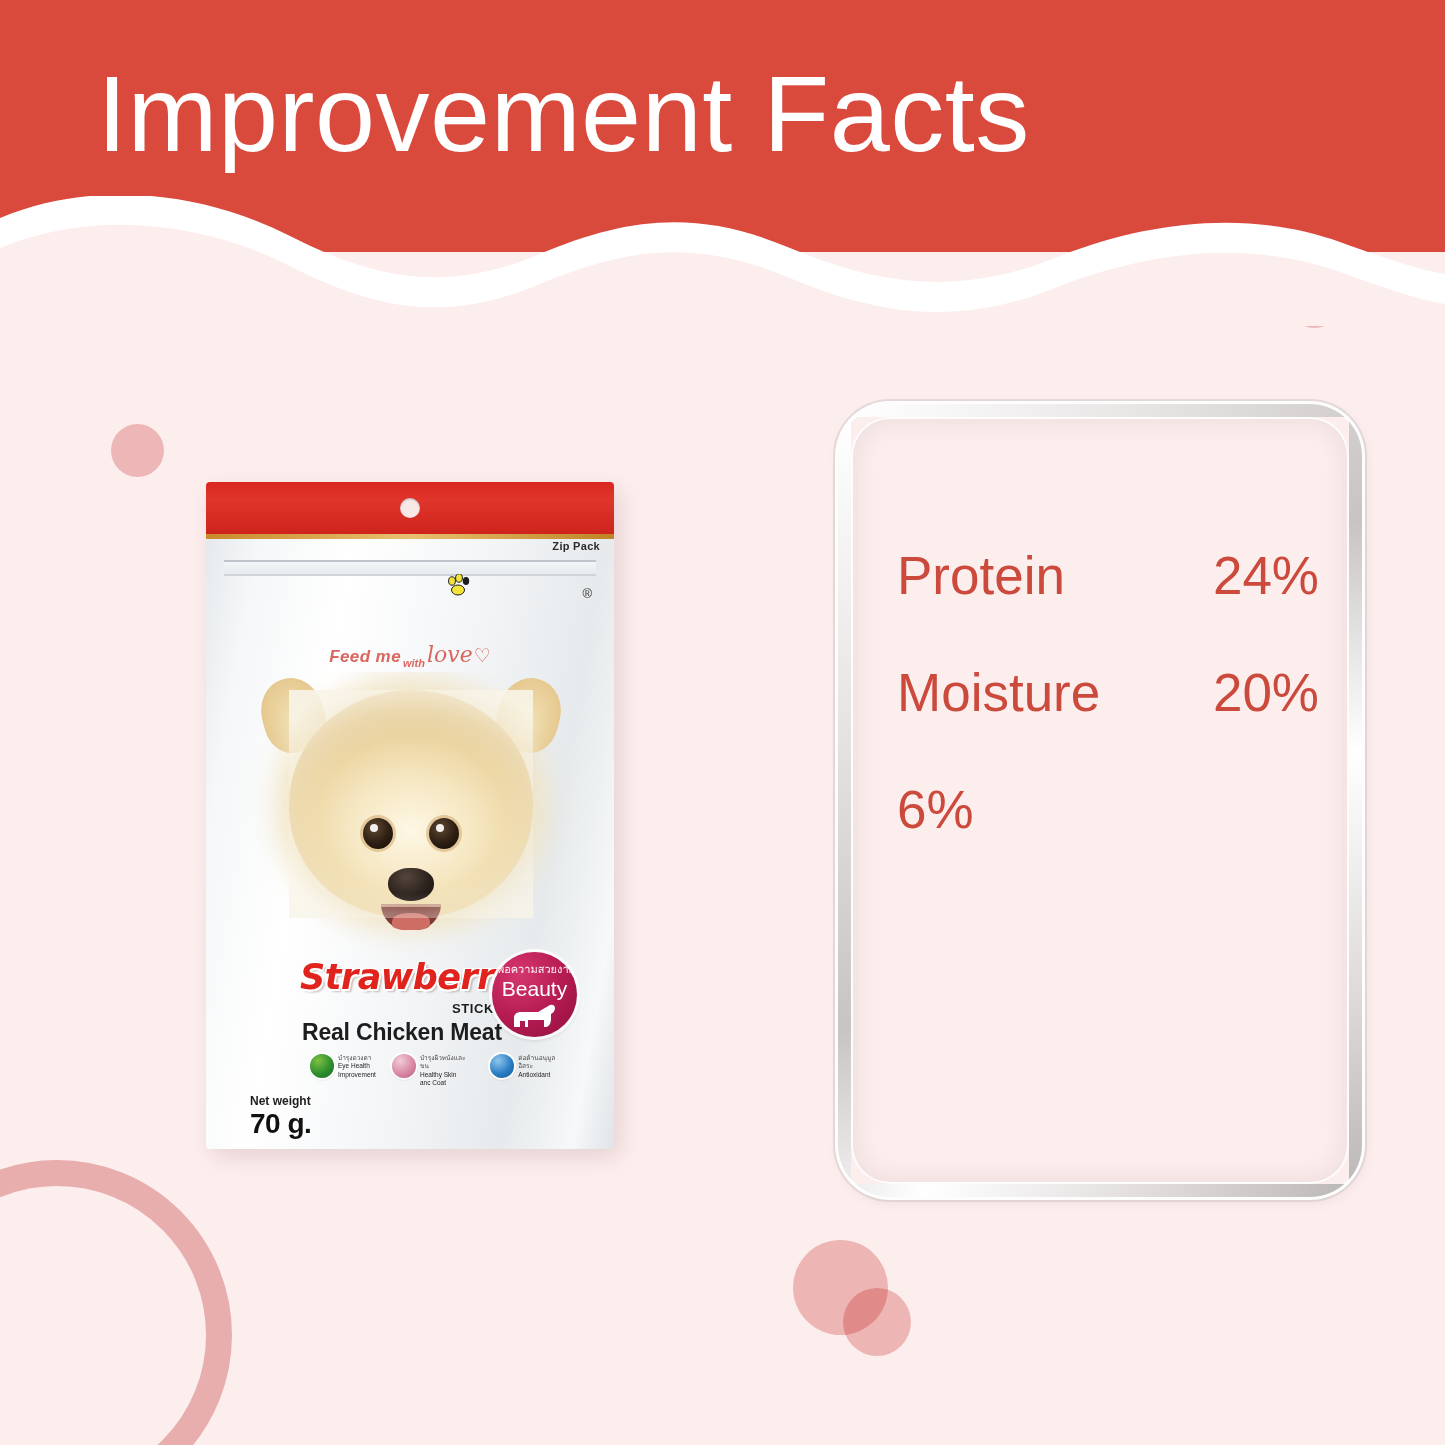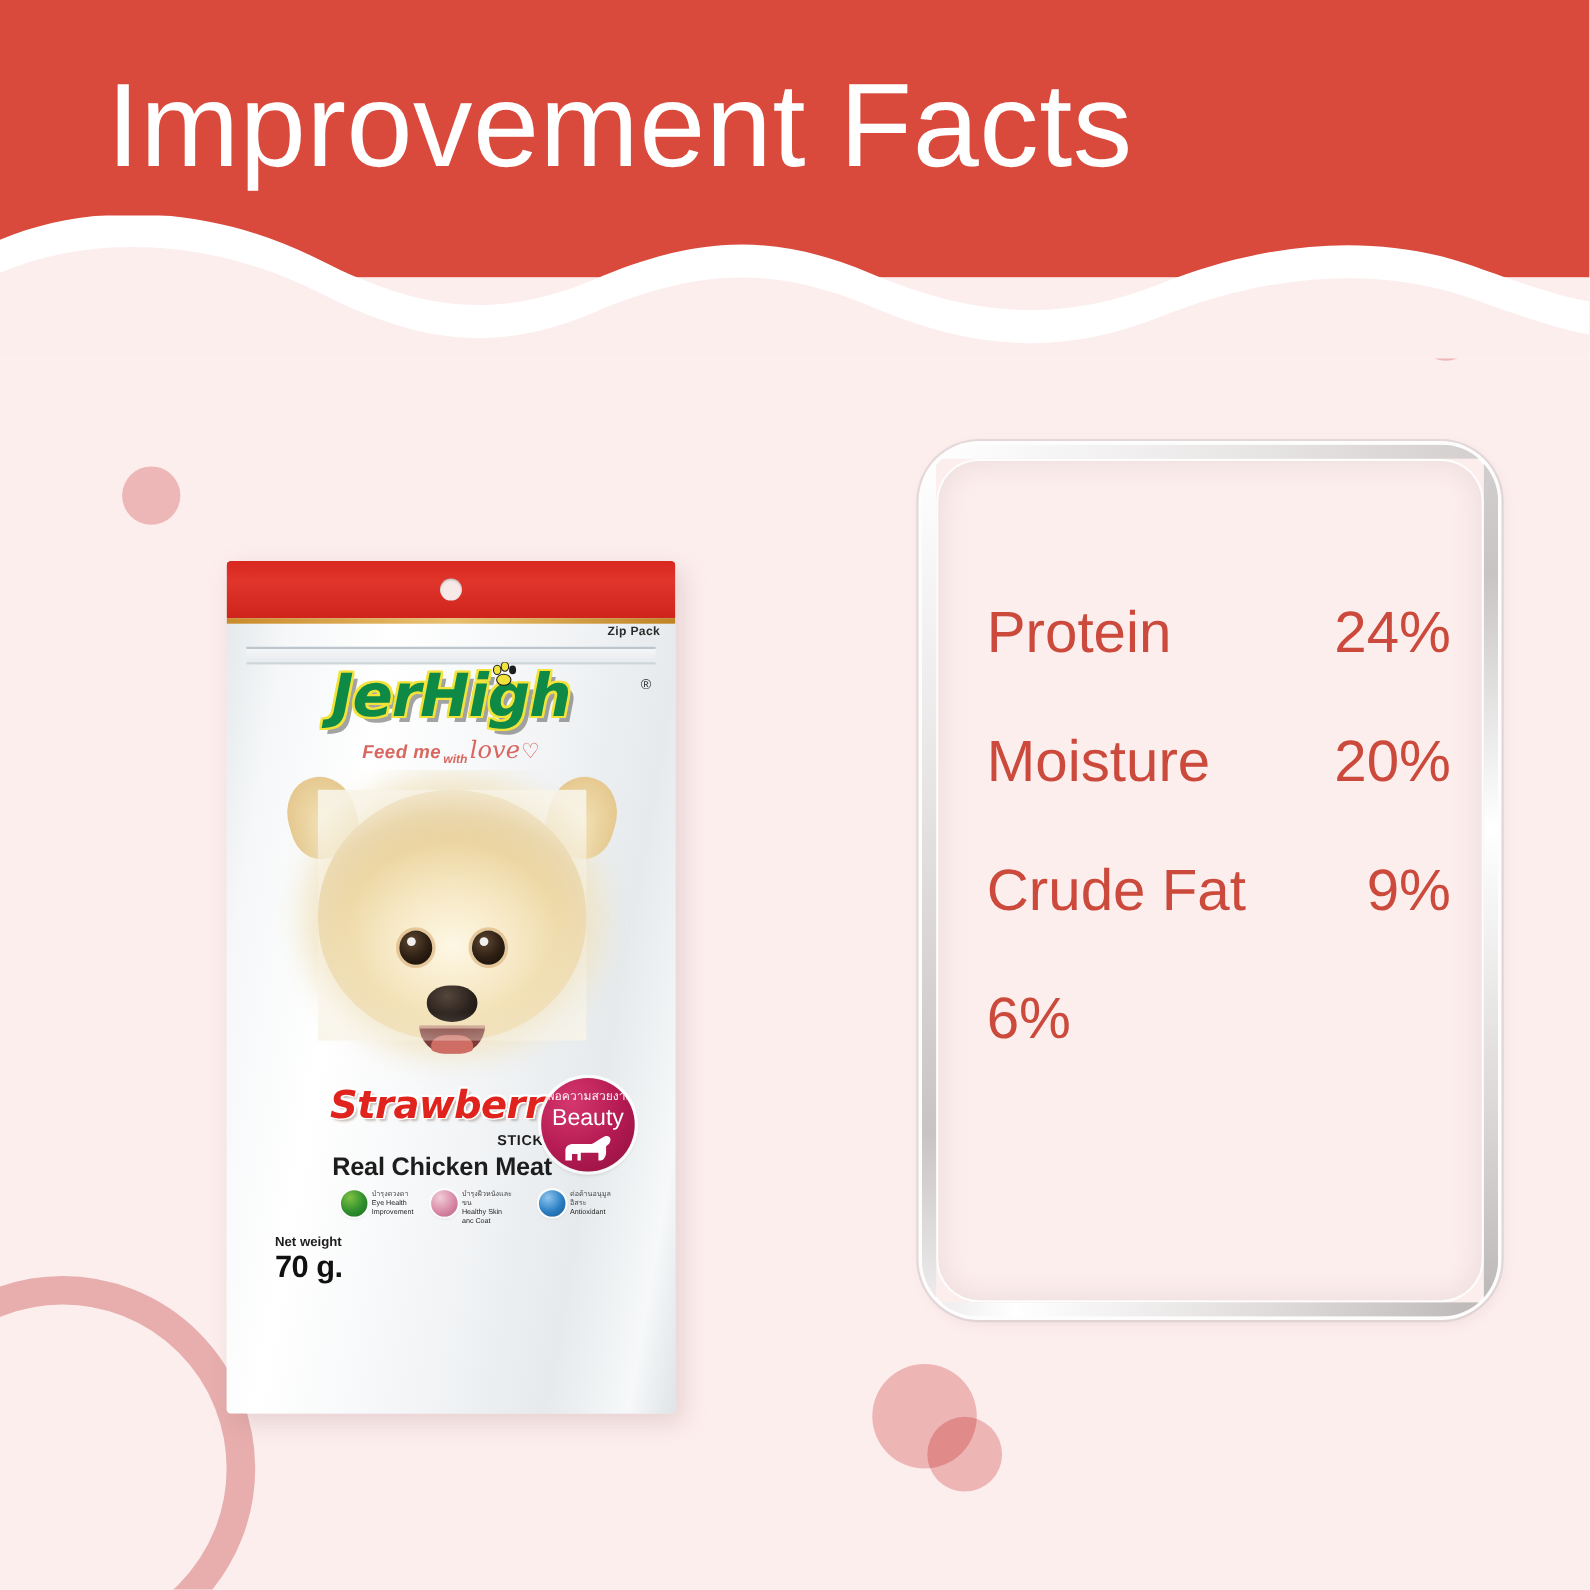--- a/index.html
+++ b/index.html
@@ -45,27 +45,26 @@
     left:843px; top:1288px; width:68px; height:68px;
     background:#eeb7b7; mix-blend-mode:multiply; opacity:.85;
   }
   #deco-ring-bottomleft {
     left:-118px; top:1160px; width:350px; height:350px;
     border:26px solid #e8aeae; background:transparent;
   }
 
   
   #product-package {
-    position:absolute; left:206px; top:482px; width:408px; height:775px;
+    position:absolute; left:206px; top:482px; width:408px; height:667px;
     z-index:5;
     border-radius:4px;
     box-shadow:6px 8px 22px rgba(150,110,110,.22);
     overflow:hidden;
     background:linear-gradient(100deg,#e3e7ea 0%,#f5f7f8 12%,#ffffff 30%,#f2f4f6 58%,#e6eaec 78%,#f6f8f9 92%,#dfe4e7 100%);
-    margin-top:28px;
   }
   #pkg-red-top {
     position:absolute; left:0; top:0; width:100%; height:52px;
     background:linear-gradient(180deg,#d8271f 0%,#e0352b 35%,#cf241c 100%);
   }
   #pkg-hang-hole {
     position:absolute; left:50%; top:16px; margin-left:-10px;
     width:20px; height:20px; border-radius:50%;
     background:#f7e9e7; box-shadow:inset 0 1px 2px rgba(0,0,0,.25);
   }
@@ -284,23 +283,20 @@
 <div class="deco" id="deco-ring-bottomleft"></div>
 
 <div id="product-package">
 
   <div id="pkg-red-top"></div>
   <div id="pkg-hang-hole"></div>
   <div id="pkg-gold-strip"></div>
   <div id="pkg-zip-line"></div>
   <div id="pkg-zip-label">Zip Pack</div>
 
-  <div id="pkg-brand-logo">
-    <span id="pkg-brand-name">JerHigh</span>
-  </div>
   <svg id="pkg-paw-icon" viewBox="0 0 26 22">
     <ellipse cx="6" cy="7" rx="3.4" ry="4.2" fill="#f2e33a" stroke="#1d1d1d" stroke-width="1"></ellipse>
     <ellipse cx="13" cy="4" rx="3.4" ry="4.2" fill="#f2e33a" stroke="#1d1d1d" stroke-width="1"></ellipse>
     <ellipse cx="20" cy="7" rx="3.2" ry="4" fill="#1d1d1d"></ellipse>
     <ellipse cx="12" cy="16" rx="6.5" ry="5" fill="#f2e33a" stroke="#1d1d1d" stroke-width="1"></ellipse>
   </svg>
   <span id="pkg-brand-reg">®</span>
 
   <div id="pkg-tagline">
     <span class="tag-feed">Feed me</span><span class="tag-with">with</span><span class="tag-love">love</span><span class="tag-heart">♡</span>
@@ -370,23 +366,19 @@
     <div class="nutrition-row">
       <span class="nutrition-label">Protein</span>
       <span class="nutrition-value">24%</span>
     </div>
 
     <div class="nutrition-row">
       <span class="nutrition-label">Moisture</span>
       <span class="nutrition-value">20%</span>
     </div>
 
-    <div class="nutrition-row">
-      <span class="nutrition-label">Crude Fat</span>
-      <span class="nutrition-value">9%</span>
-    </div>
 
     <div class="nutrition-row">
       <span class="nutrition-value">6%</span>
     </div>
 
   </div>
 </div>
 
 </body></html>

